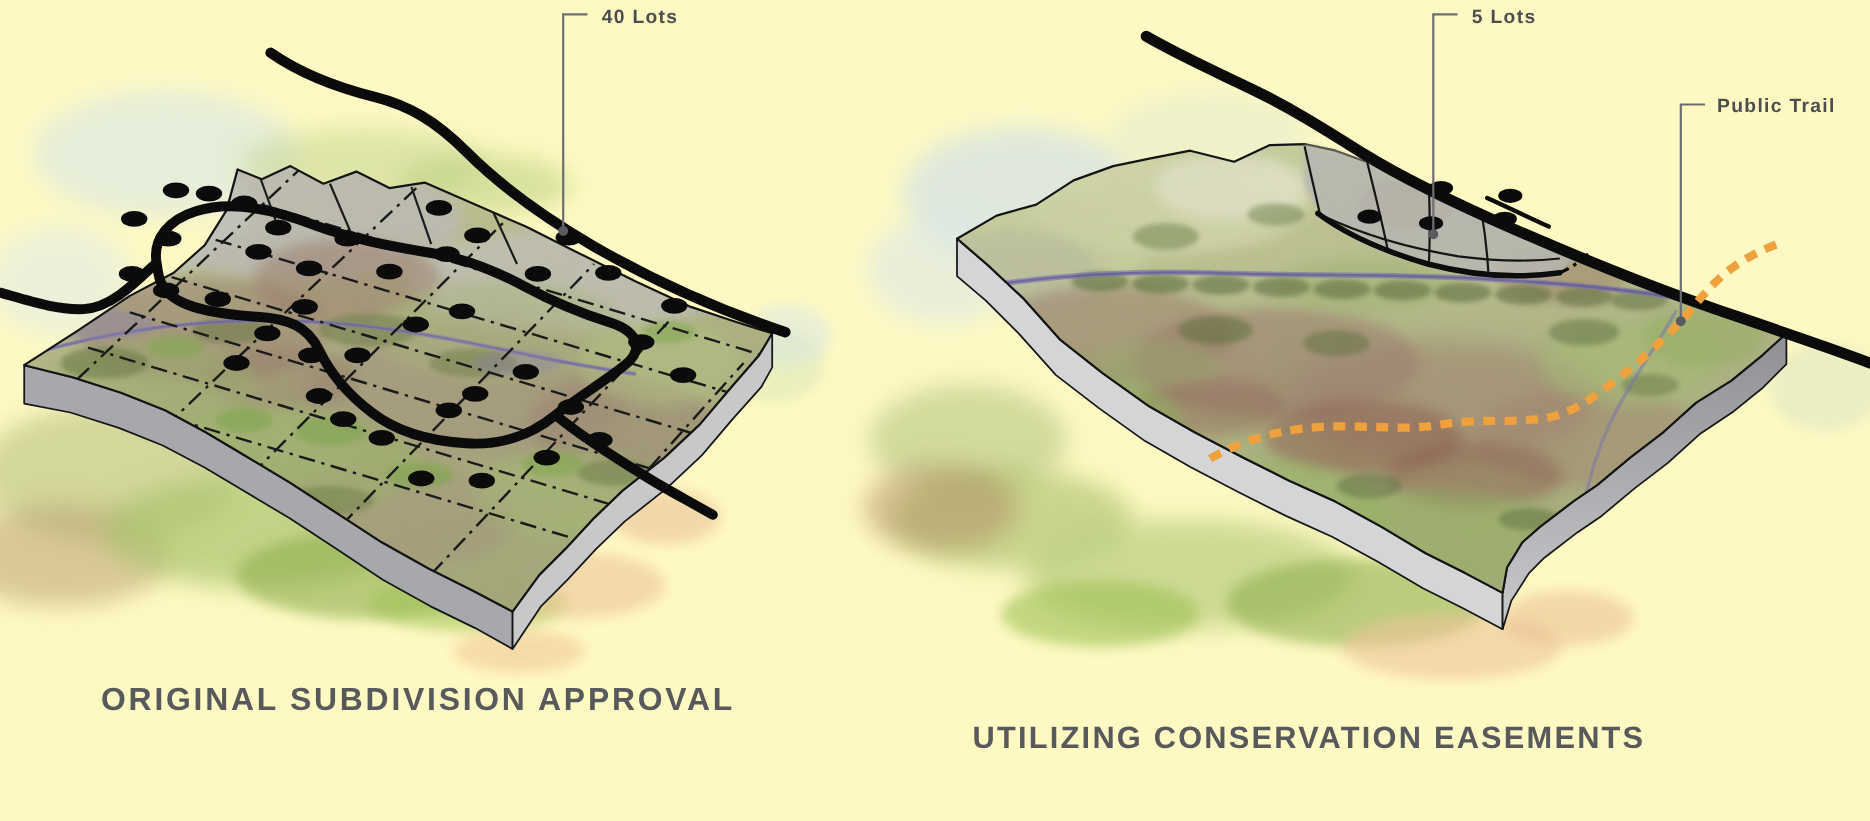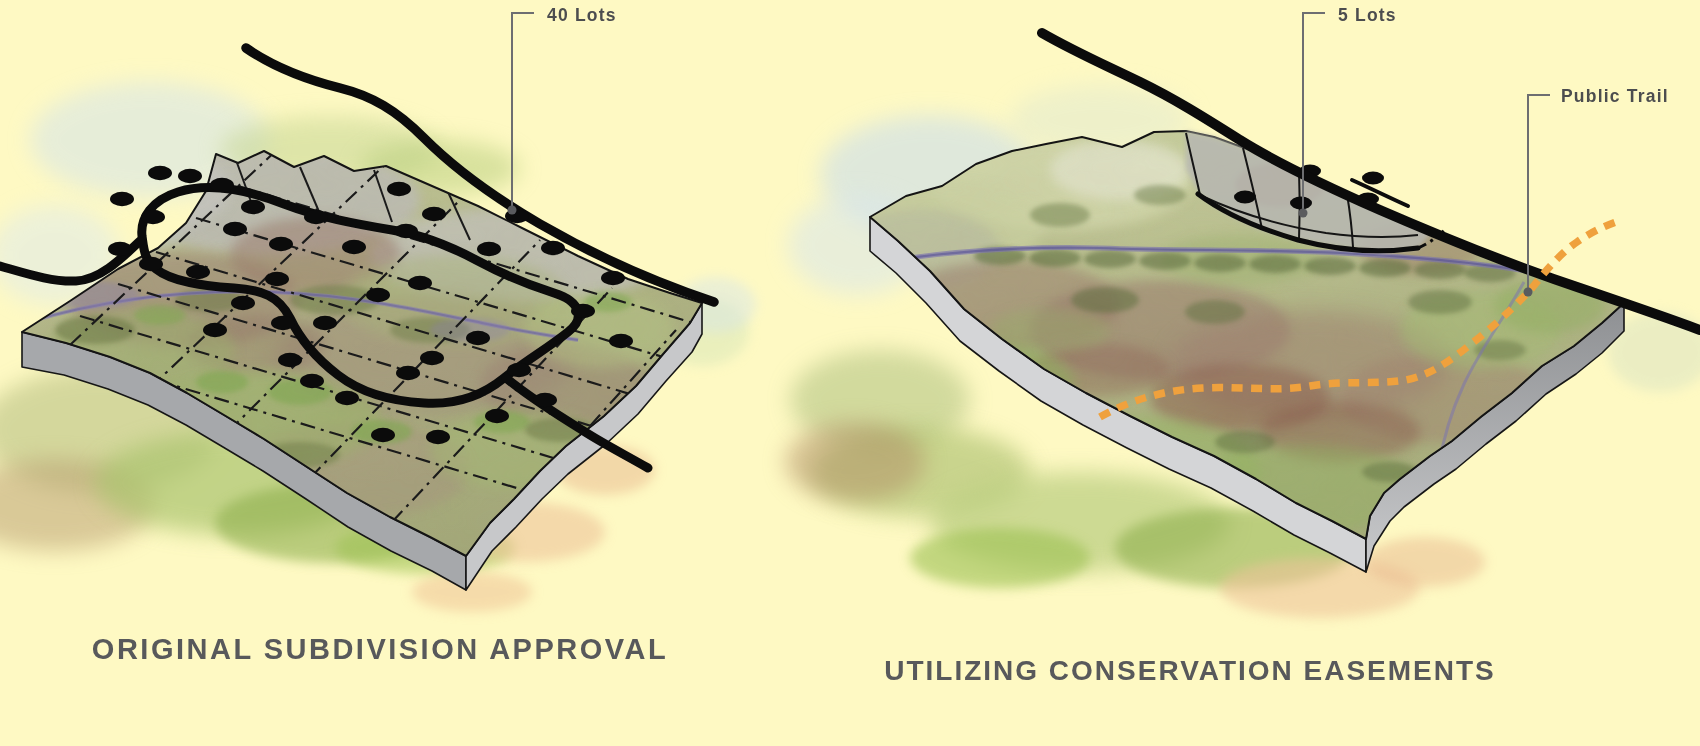--- a/index.html
+++ b/index.html
@@ -29,21 +29,21 @@
   .caption{
     position:absolute;
     font-weight:700;
     color:var(--caption-gray);
     text-align:center;
     font-size:29px;
     letter-spacing:2.5px;
     line-height:53px;
     white-space:nowrap;
   }
-  .caption-left{left:50px;top:623px;width:660px;}
+  .caption-left{left:50px;top:610px;width:660px;}
   .caption-right{left:845px;top:644px;width:690px;font-size:28px;letter-spacing:2px;}
 </style>
 </head>
 <body>
 
 <div class="stage">
 
 <svg width="1700" height="746" viewBox="0 0 1700 746">
   <defs>
     <linearGradient id="gradL" x1="0" y1="0" x2="0.25" y2="1">

